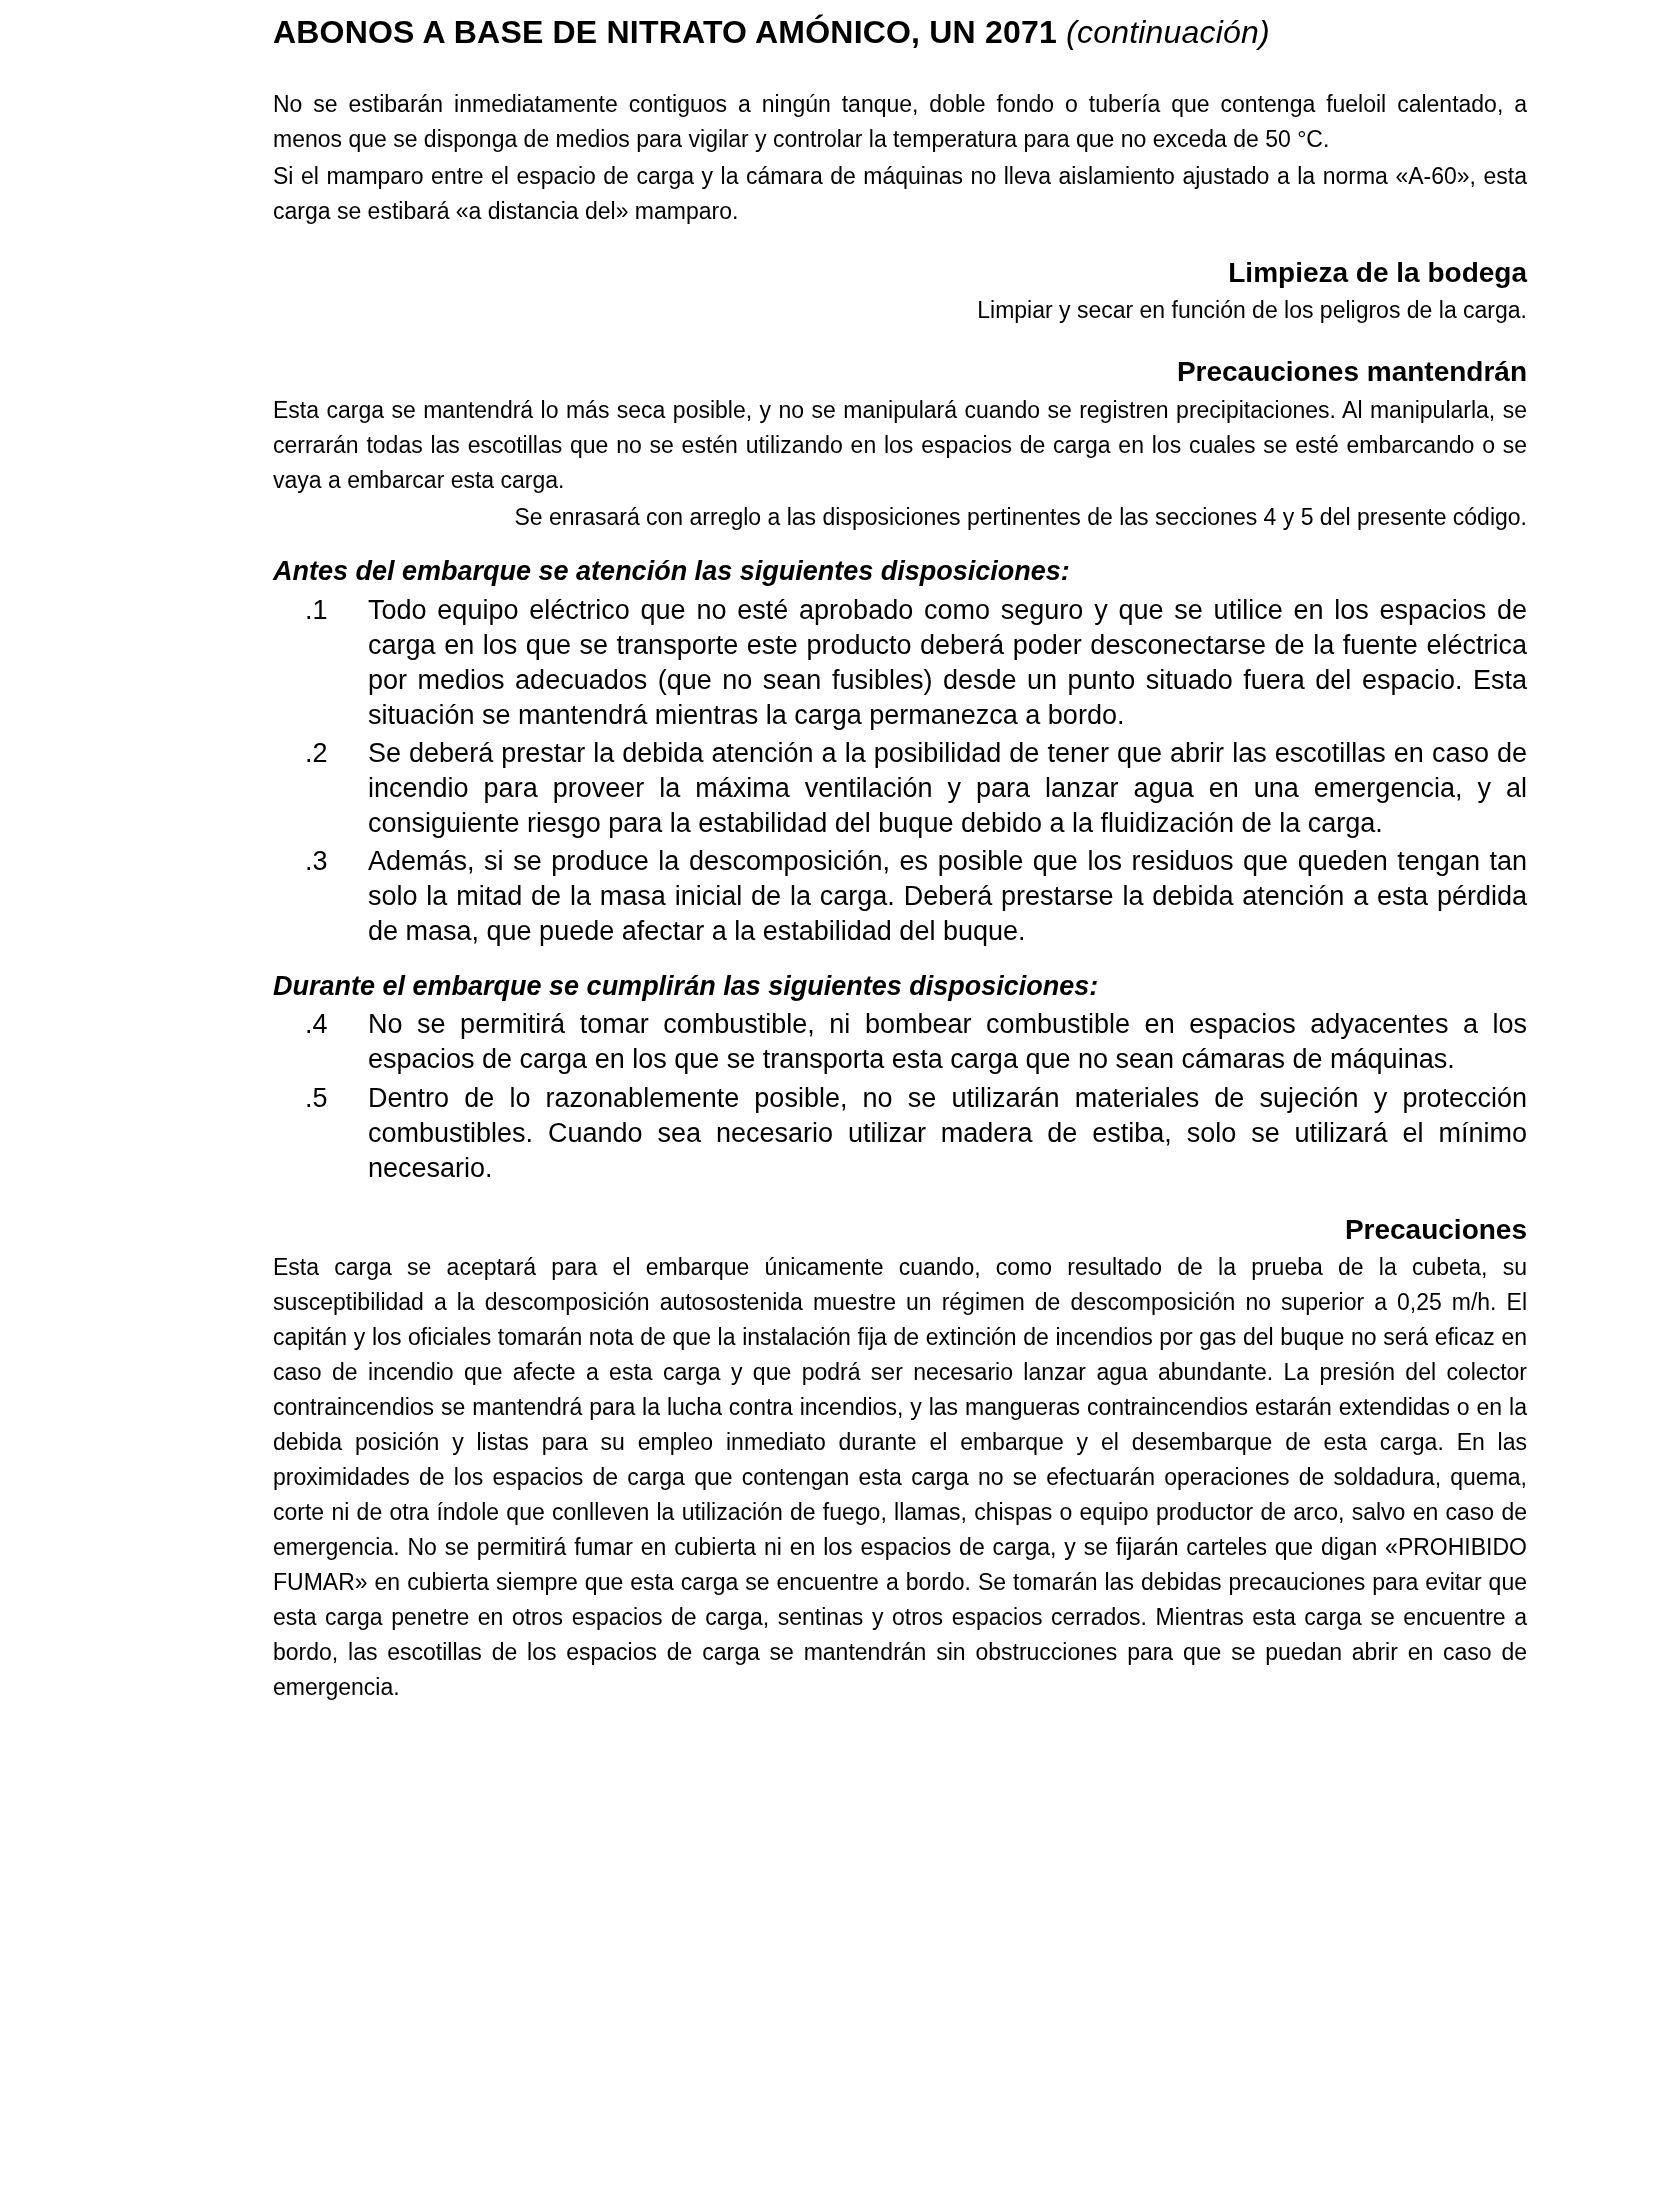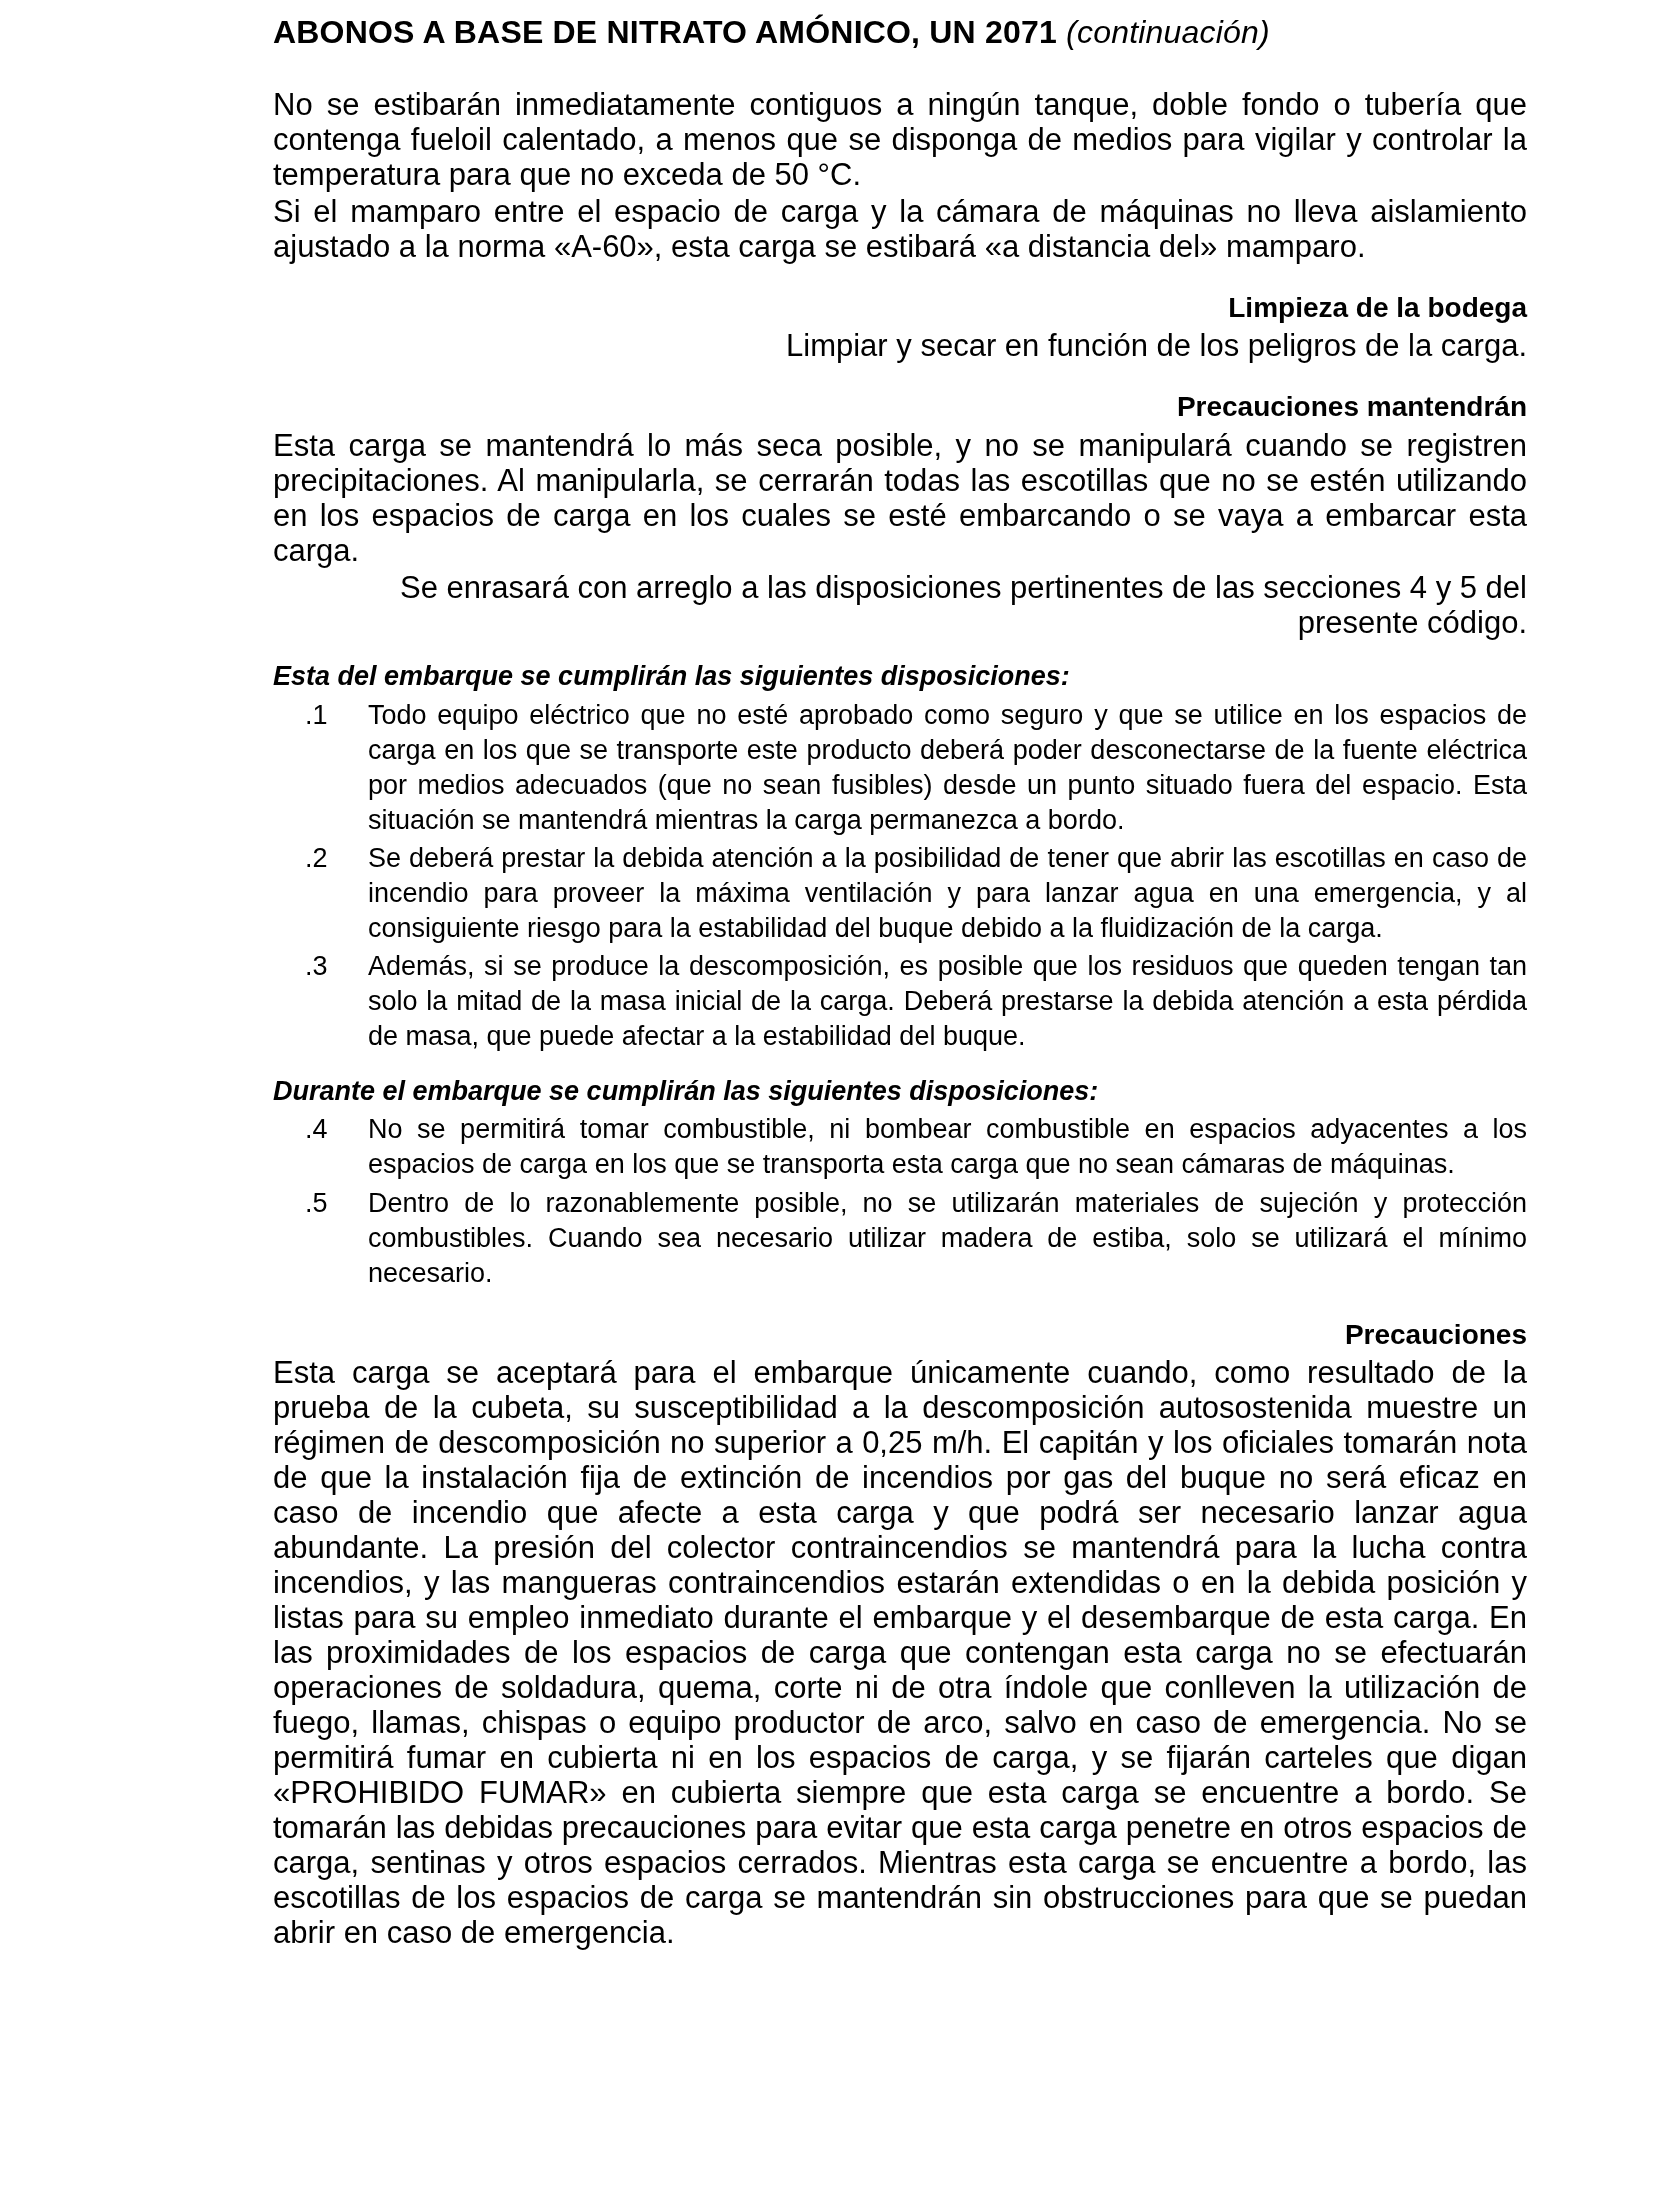--- a/index.html
+++ b/index.html
@@ -32,21 +32,21 @@
     text-align: left;
     white-space: nowrap;
   }
   .doc-title .cont {
     font-weight: normal;
     font-style: italic;
   }
 
   
   p.body {
-    font-size: 31px;
+    font-size: 23px;
     line-height: 35px;
     margin: 0 0 1.6px 0;
     text-align: justify;
     text-justify: inter-word;
     -webkit-hyphens: none;
     hyphens: none;
   }
   p.body.last-para { margin-bottom: 0; }
 
   p.lead {
@@ -112,21 +112,21 @@
   <p class="body">Si el mamparo entre el espacio de carga y la cámara de máquinas no lleva aislamiento ajustado a la norma «A-60», esta carga se estibará «a distancia del» mamparo.</p>
 
   <h2 class="section">Limpieza de la bodega</h2>
   <p class="body lead">Limpiar y secar en función de los peligros de la carga.</p>
 
   <h2 class="section">Precauciones mantendrán</h2>
   <p class="body">Esta carga se mantendrá lo más seca posible, y no se manipulará cuando se registren precipitaciones. Al manipularla, se cerrarán todas las escotillas que no se estén utilizando en los espacios de carga en los cuales se esté embarcando o se vaya a embarcar esta carga.</p>
 
   <p class="body lead">Se enrasará con arreglo a las disposiciones pertinentes de las secciones 4 y 5 del presente código.</p>
 
-  <h3 class="subsection">Esta del embarque se cumplirán las siguientes disposiciones:</h3>
+  <h3 class="subsection">Antes del embarque se atención las siguientes disposiciones:</h3>
   <ul class="numlist">
     <li>
       <span class="marker">.1</span>
       <span class="item-text">Todo equipo eléctrico que no esté aprobado como seguro y que se utilice en los espacios de carga en los que se transporte este producto deberá poder desconectarse de la fuente eléctrica por medios adecuados (que no sean fusibles) desde un punto situado fuera del espacio. Esta situación se mantendrá mientras la carga permanezca a bordo.</span>
     </li>
     <li>
       <span class="marker">.2</span>
       <span class="item-text">Se deberá prestar la debida atención a la posibilidad de tener que abrir las escotillas en caso de incendio para proveer la máxima ventilación y para lanzar agua en una emergencia, y al consiguiente riesgo para la estabilidad del buque debido a la fluidización de la carga.</span>
     </li>
     <li>

